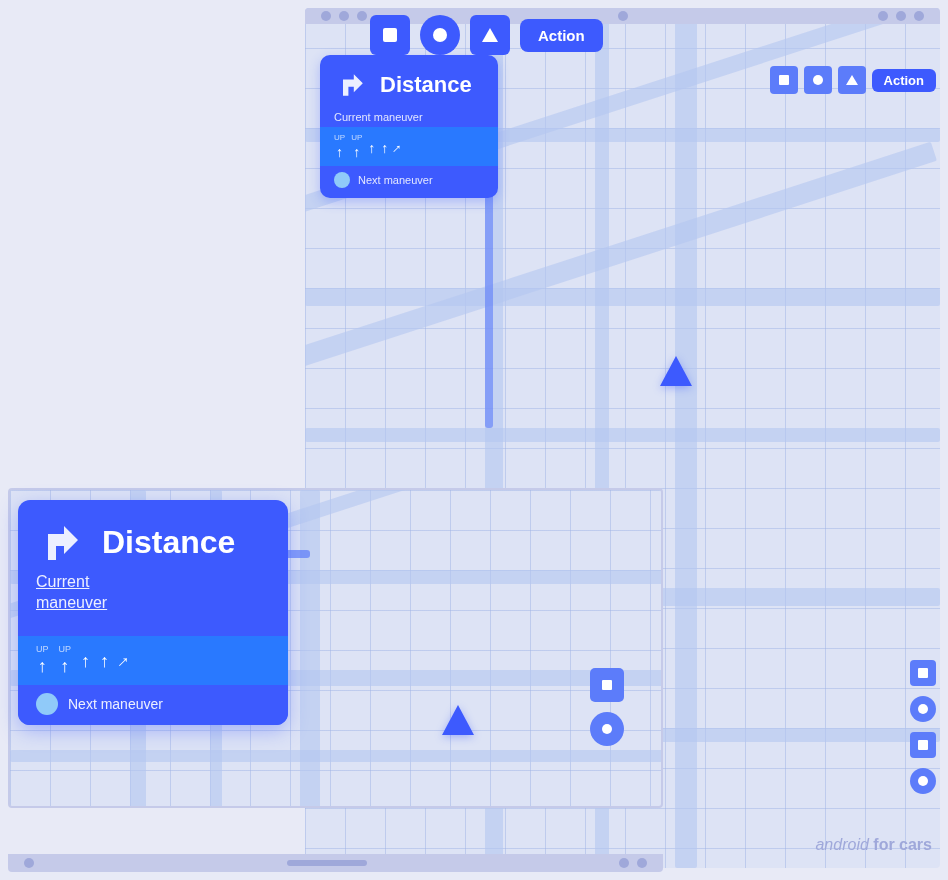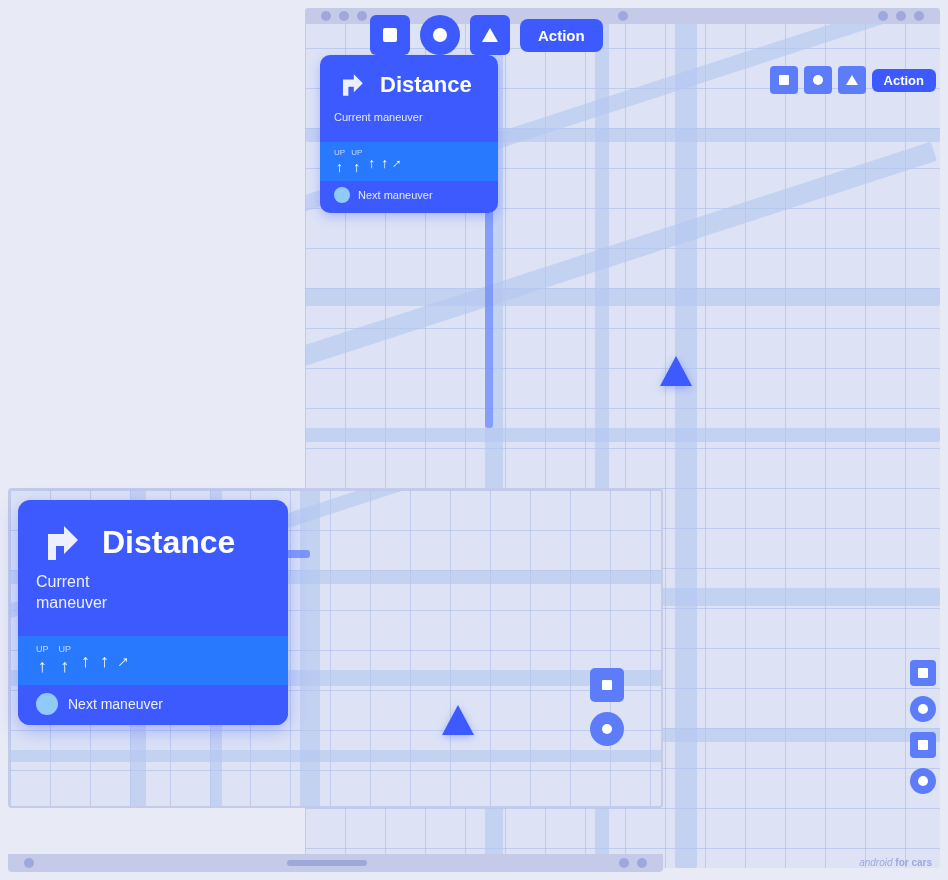--- a/index.html
+++ b/index.html
@@ -179,21 +179,21 @@
 
     .nav-distance-large {
       color: white;
       font-size: 22px;
       font-weight: 700;
     }
 
     .nav-maneuver-large {
       color: rgba(255,255,255,0.85);
       font-size: 11px;
-      padding: 0 14px 19px;
+      padding: 0 14px 4px;
     }
 
     .nav-lanes-large {
       background: #2979ff;
       padding: 6px 14px;
       display: flex;
       align-items: center;
       gap: 6px;
     }
 
@@ -269,20 +269,21 @@
       font-size: 32px;
       font-weight: 700;
     }
 
     .nav-maneuver-small {
       color: rgba(255,255,255,0.9);
       font-size: 16px;
       font-weight: 500;
       margin-bottom: 10px;
       line-height: 1.3;
+      text-decoration: underline;
     }
 
     .nav-lanes-small {
       background: #2979ff;
       padding: 8px 18px;
       display: flex;
       align-items: center;
       gap: 10px;
     }
 
@@ -367,24 +368,24 @@
       display: flex;
       align-items: center;
       justify-content: space-between;
       padding: 0 16px;
       z-index: 11;
     }
 
     
     .watermark {
       position: absolute;
-      bottom: 12px;
+      bottom: 26px;
       right: 16px;
       color: #9fa8da;
-      font-size: 10px;
+      font-size: 16px;
       font-style: italic;
       z-index: 1;
     }
 
     .watermark span { font-style: normal; font-weight: 700; }
 
     
     .map-road {
       position: absolute;
       background: rgba(180,198,240,0.6);

